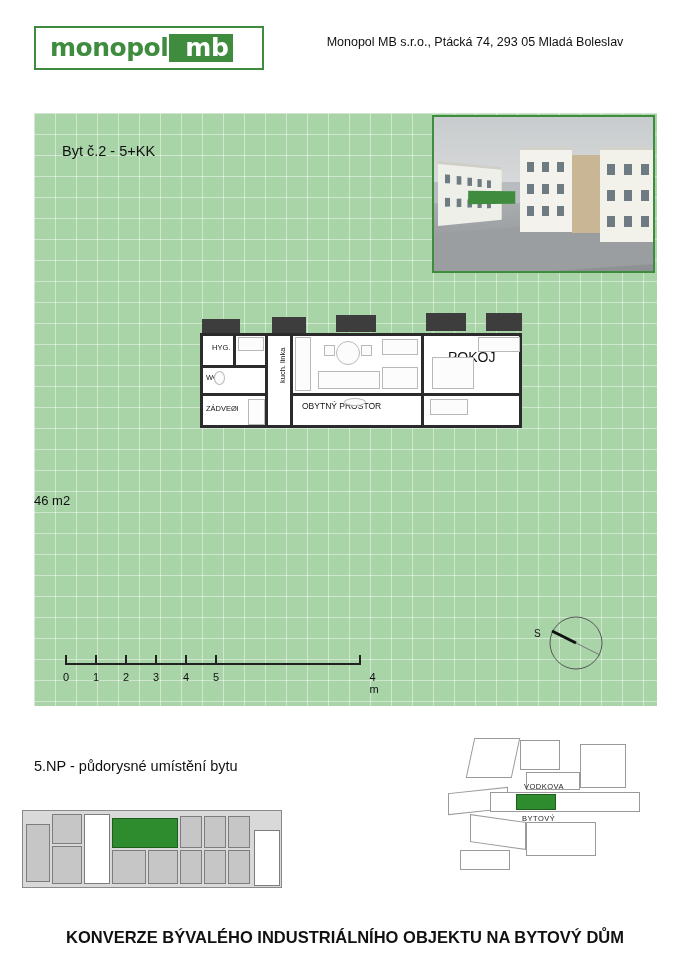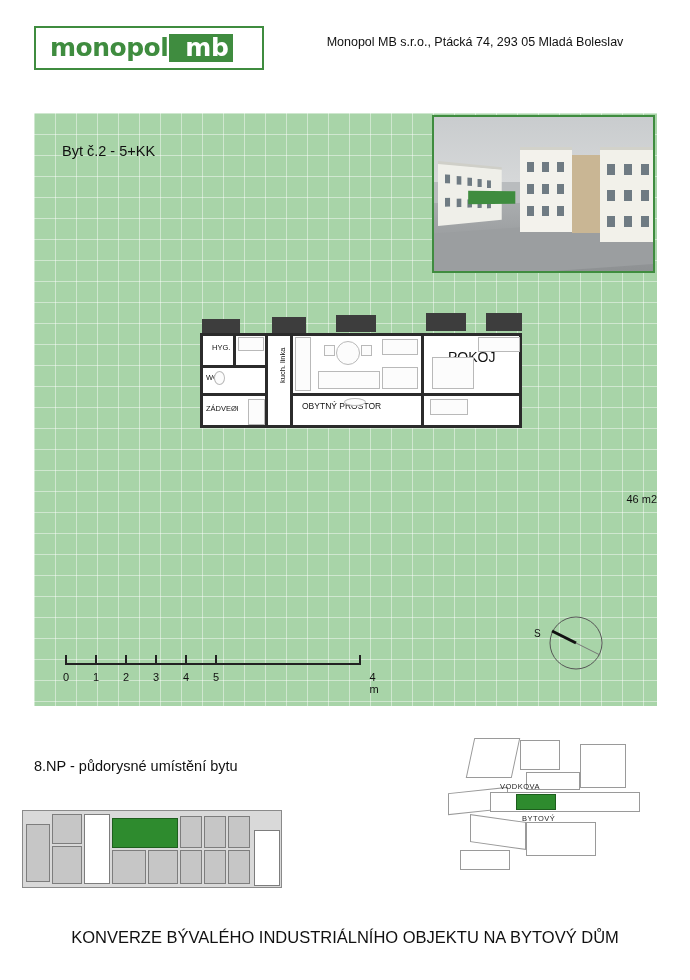--- a/index.html
+++ b/index.html
@@ -180,22 +180,22 @@
     top: 352px;
     text-align: center;
     font-size: 21px;
     font-weight: bold;
     color: #111;
   }
   .bj-area {
     position: absolute;
     left: 0; right: 0;
     top: 380px;
-    text-align: right;
-    font-size: 11px;
+    text-align: left;
+    font-size: 13px;
     color: #111;
   }
 
   
   .compass {
     position: absolute;
     left: 500px; top: 488px;
     width: 80px; height: 80px;
   }
   .compass svg { display: block; }
@@ -295,21 +295,21 @@
     color: #222;
     letter-spacing: 0.5px;
   }
 
   .footer-title {
     position: absolute;
     left: 0; right: 0;
     top: 928px;
     text-align: center;
     font-size: 16.5px;
-    font-weight: normal;
+    font-weight: bold;
     color: #111;
   }
 </style>
 </head>
 <body>
 
 <div class="header">
 
   <div class="logo-box">
     <div class="logo-text"><span>monopol</span><span class="logo-mb">mb</span></div>
@@ -438,21 +438,21 @@
     <div class="sb-num" style="left:4px;">0</div>
     <div class="sb-num" style="left:34px;">1</div>
     <div class="sb-num" style="left:64px;">2</div>
     <div class="sb-num" style="left:94px;">3</div>
     <div class="sb-num" style="left:124px;">4</div>
     <div class="sb-num" style="left:154px;">5</div>
     <div class="sb-num" style="left:312px;">4 m</div>
   </div>
 </div>
 
-<div class="lower-title">8.NP - půdorysné umístění bytu</div>
+<div class="lower-title">5.NP - půdorysné umístění bytu</div>
 
 <div class="floorkey">
   <div class="fk-base"></div>
 
   <div class="fk-cell" style="left:4px;  top:14px; width:24px; height:58px;"></div>
   <div class="fk-cell" style="left:30px; top:4px;  width:30px; height:30px;"></div>
   <div class="fk-cell" style="left:30px; top:36px; width:30px; height:38px;"></div>
   <div class="fk-white" style="left:62px; top:4px;  width:26px; height:70px;"></div>
   <div class="fk-cell" style="left:90px; top:40px; width:34px; height:34px;"></div>
   <div class="fk-high" style="left:90px; top:8px; width:66px; height:30px;"></div>
@@ -471,17 +471,17 @@
   <div class="sm-shape" style="left:90px;  top:2px;  width:40px; height:30px;"></div>
   <div class="sm-shape" style="left:96px;  top:34px; width:54px; height:18px;"></div>
   <div class="sm-shape" style="left:18px;  top:52px; width:60px; height:22px; transform:skewY(-6deg);"></div>
   <div class="sm-shape" style="left:60px;  top:54px; width:150px; height:20px;"></div>
   <div class="sm-shape" style="left:150px; top:6px;  width:46px; height:44px;"></div>
   <div class="sm-shape" style="left:40px;  top:80px; width:56px; height:28px; transform:skewY(8deg);"></div>
   <div class="sm-shape" style="left:96px;  top:84px; width:70px; height:34px;"></div>
   <div class="sm-shape" style="left:30px;  top:112px; width:50px; height:20px;"></div>
   <div class="sm-high" style="left:86px; top:56px; width:40px; height:16px;"></div>
 
-  <div class="sm-street" style="left:70px; top:44px;">VODKOVA</div>
+  <div class="sm-street" style="left:94px; top:44px;">VODKOVA</div>
   <div class="sm-street" style="left:92px; top:76px;">BYTOVÝ</div>
 </div>
 
 <div class="footer-title">KONVERZE BÝVALÉHO INDUSTRIÁLNÍHO OBJEKTU NA BYTOVÝ DŮM</div>
 
 </body></html>

